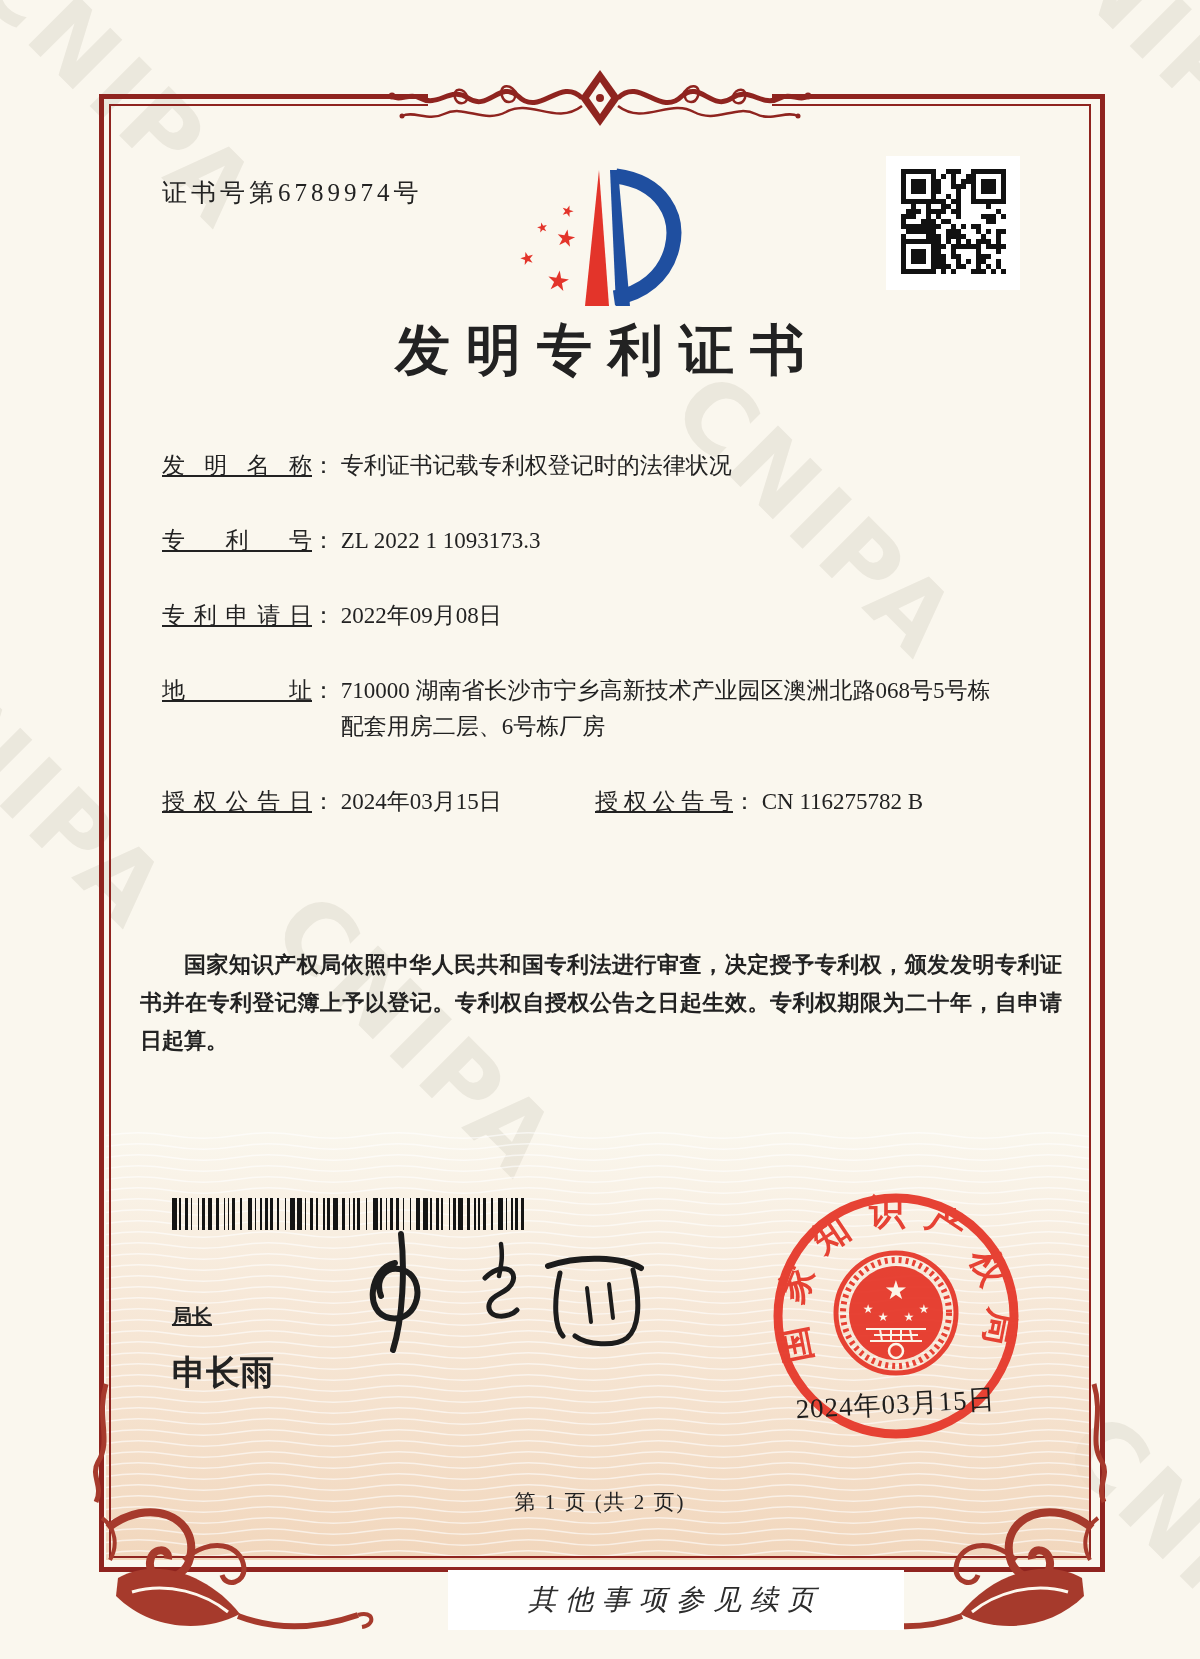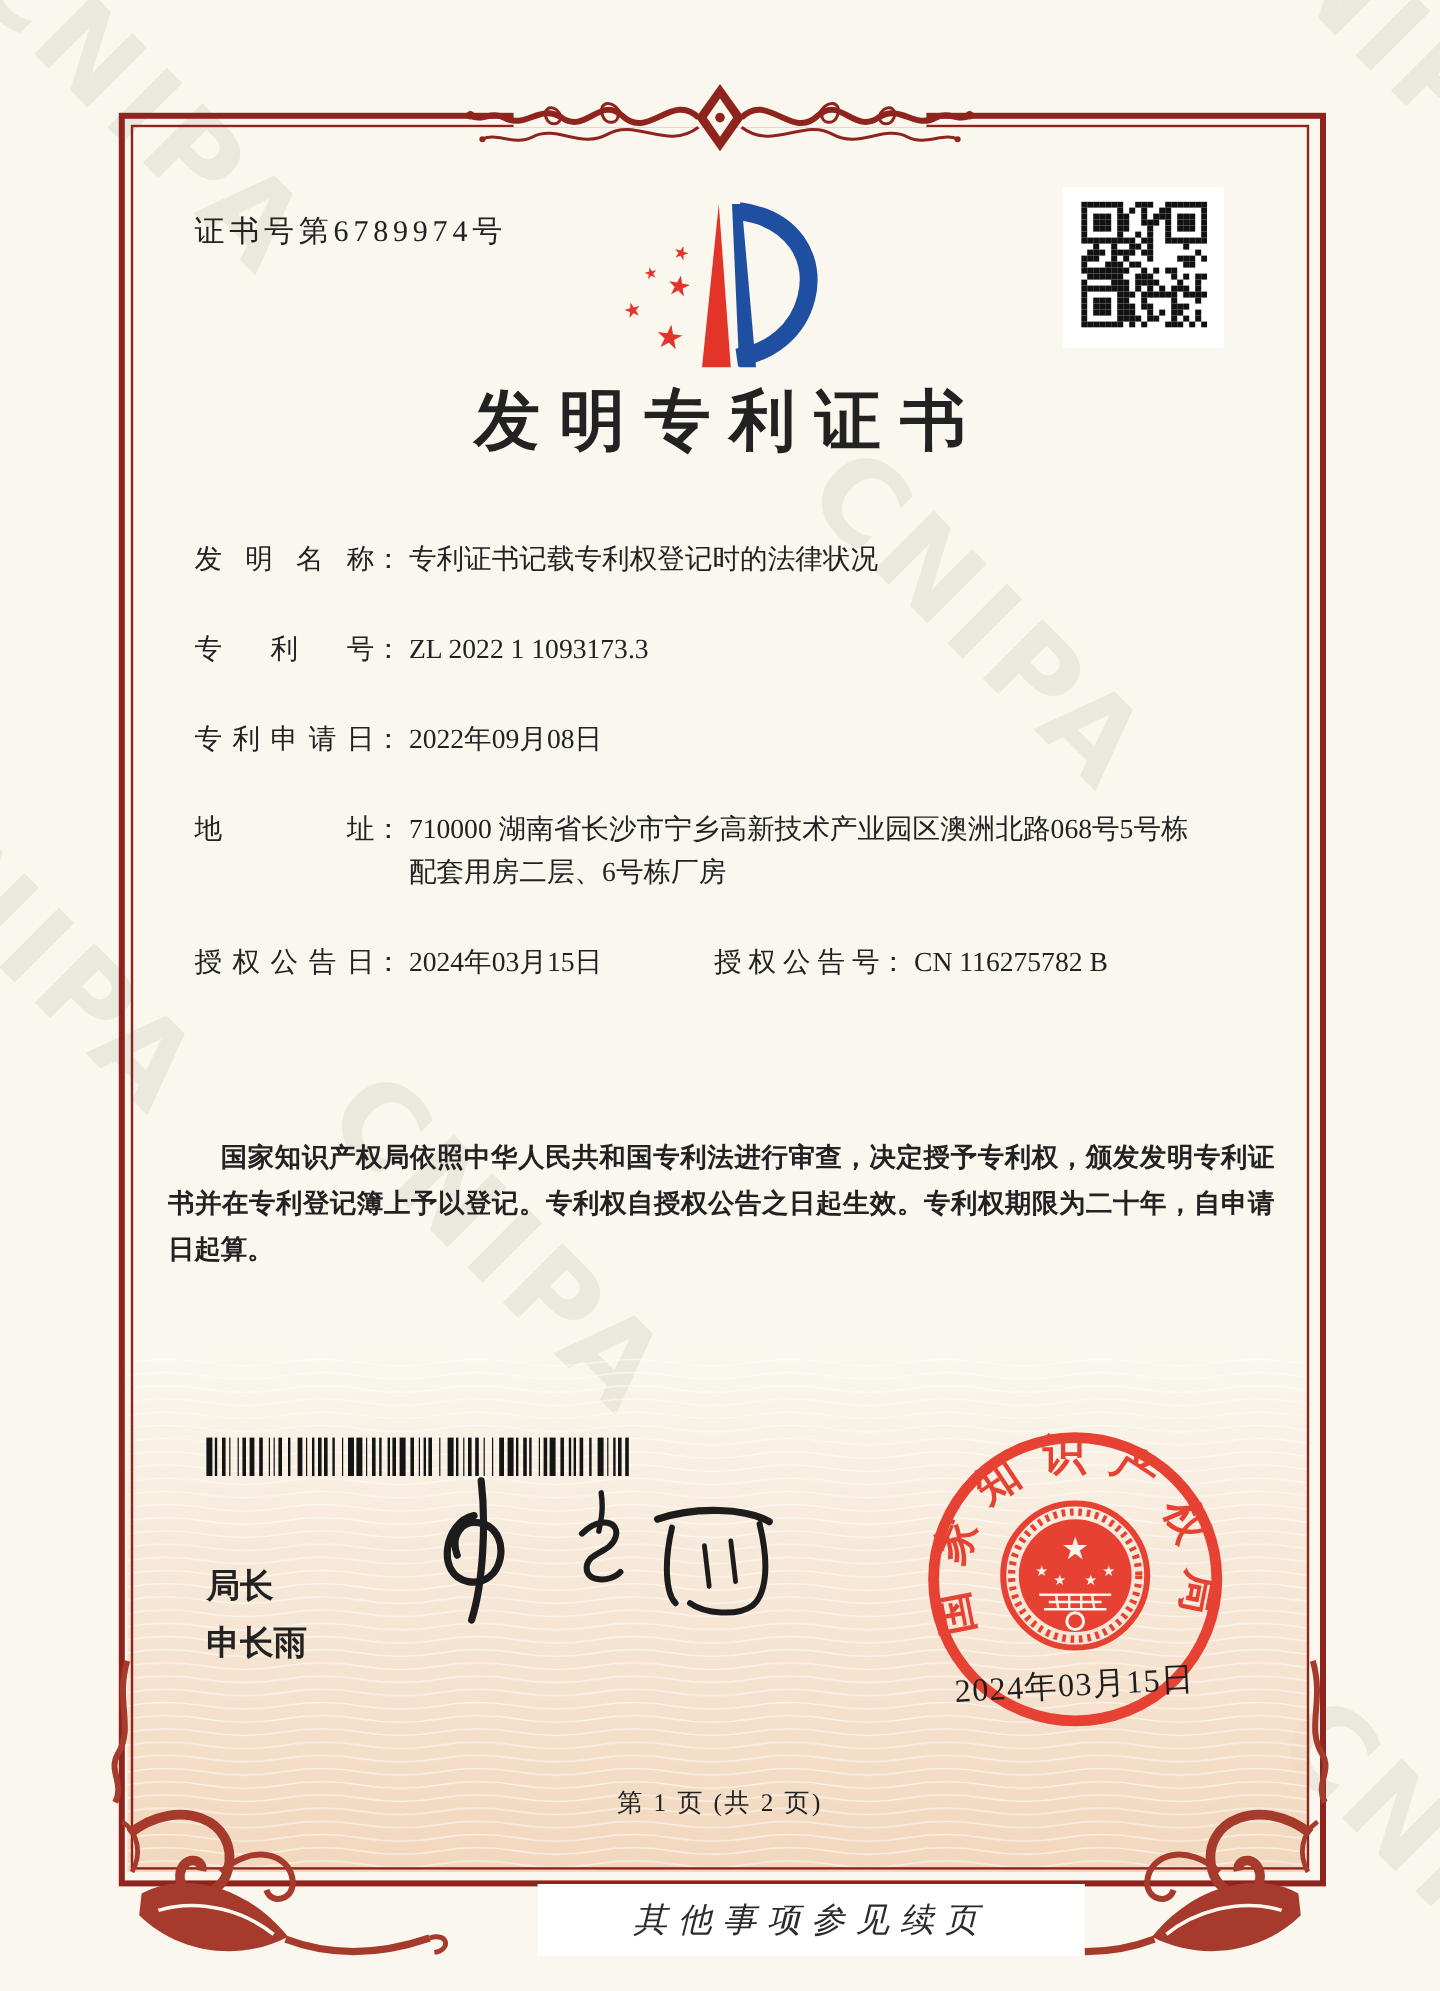--- a/index.html
+++ b/index.html
@@ -19,39 +19,39 @@
   .cert-no{left:162px;top:176px;font-size:25px;letter-spacing:4px;z-index:5;}
 
   .qr-wrap{left:886px;top:156px;width:134px;height:134px;background:#ffffff;z-index:5;
            display:flex;align-items:center;justify-content:center;}
 
   .title{left:100px;top:314px;width:1000px;text-align:center;font-size:55px;font-weight:700;
          letter-spacing:16px;padding-left:16px;box-sizing:border-box;z-index:5;}
 
   .fields{left:162px;top:450px;width:850px;font-size:23px;z-index:5;}
   .f-row{margin-bottom:41px;line-height:31px;position:relative;}
-  .f-label{display:inline-block;width:150px;text-align:justify;text-align-last:justify;vertical-align:top;}
+  .f-label{display:inline-block;width:150px;text-align:justify;text-align-last:justify;vertical-align:top;text-decoration:underline;}
   .f-colon{display:inline-block;vertical-align:top;}
   .f-value{display:inline-block;vertical-align:top;max-width:650px;line-height:36px;margin-top:-2px;}
   .f-row.grant{margin-bottom:0;margin-top:6px;}
   .pair2{position:absolute;left:433px;top:0;}
   .pair2 .f-label{width:138px;}
 
   .paras{left:140px;top:946px;width:922px;font-size:22px;line-height:38px;
          text-align:justify;z-index:5;font-weight:bold;}
   .paras p{margin:0;text-indent:2em;}
 
   .waves{left:106px;top:1130px;z-index:2;}
 
   .barcode{left:172px;top:1198px;width:356px;height:32px;z-index:5;}
   .barcode i{position:absolute;top:0;bottom:0;background:#141414;}
 
-  .director-title{left:172px;top:1303px;font-size:28px;font-weight:600;
-                  font-family:"Liberation Sans","DejaVu Sans",sans-serif;z-index:5;}
-  .director-name{left:172px;top:1350px;font-size:28px;font-weight:600;
+  .director-title{left:172px;top:1303px;font-size:20px;font-weight:600;
+                  font-family:"Liberation Sans","DejaVu Sans",sans-serif;z-index:5;text-decoration:underline;}
+  .director-name{left:172px;top:1350px;font-size:34px;font-weight:600;
                  font-family:Liberation Serif, serif;z-index:5;}
   .signature{left:335px;top:1218px;z-index:5;}
 
   .seal{left:743px;top:1163px;z-index:6;opacity:0.95;}
   .seal-arc-text{font-size:36px;font-weight:700;letter-spacing:18px;
                  font-family:"Liberation Serif","DejaVu Serif",serif;}
   .seal-date{font-size:27px;font-family:"Liberation Serif","DejaVu Serif",serif;letter-spacing:1px;}
 
   .page-footer{left:100px;top:1488px;width:1000px;text-align:center;font-size:21px;
                letter-spacing:2px;z-index:5;}

